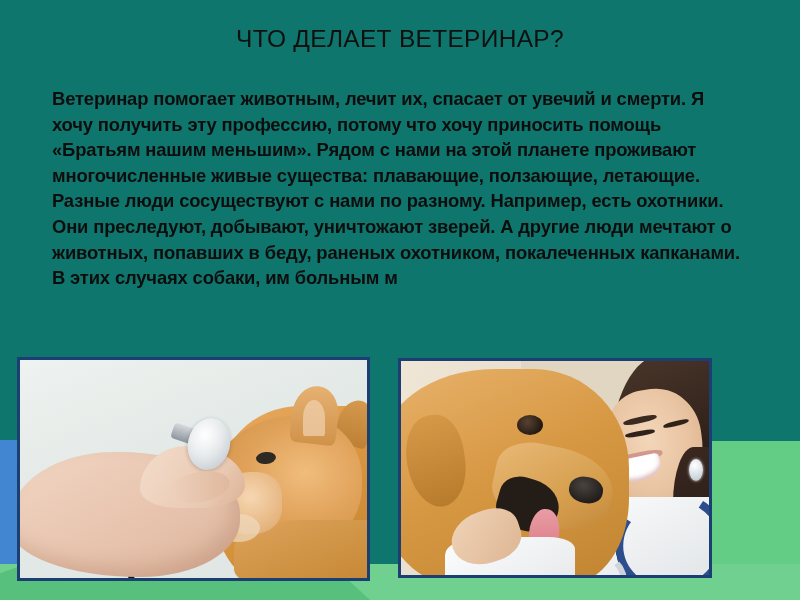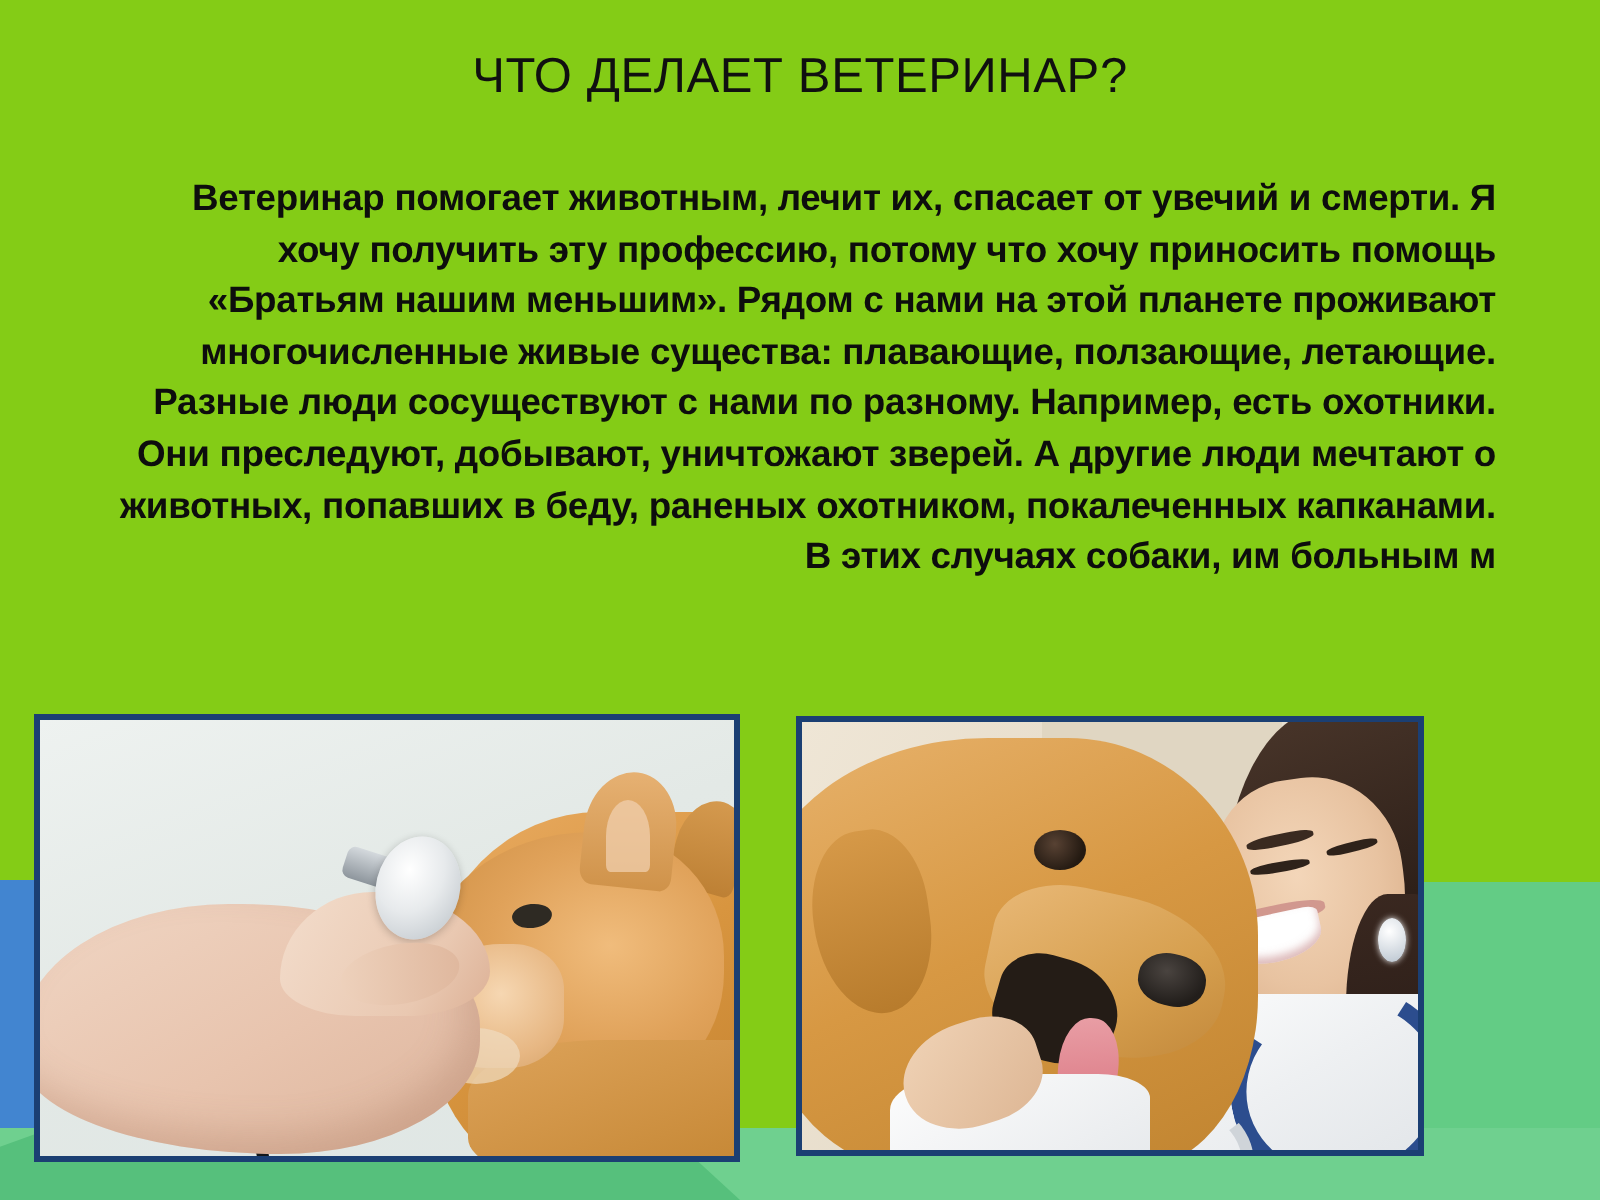--- a/index.html
+++ b/index.html
@@ -10,21 +10,21 @@
   }
   body {
     font-family: "Liberation Sans", sans-serif;
   }
 
   .slide {
     position: relative;
     width: 800px;
     height: 600px;
     overflow: hidden;
-    background: #84cc16;
+    background: #0f766e;
   }
 
   
   .band-blue-left {
     position: absolute;
     left: 0;
     top: 440px;
     width: 26px;
     height: 132px;
     background: #4285d0;
@@ -78,21 +78,21 @@
     line-height: 1.1;
     white-space: nowrap;
   }
 
   
   .body-text {
     position: absolute;
     left: 52px;
     top: 86px;
     width: 696px;
-    text-align: right;
+    text-align: left;
     font-size: 18.4px;
     font-weight: 700;
     line-height: 25.6px;
     color: #0d0d0d;
     letter-spacing: -0.15px;
   }
 
   
   .photo {
     position: absolute;

